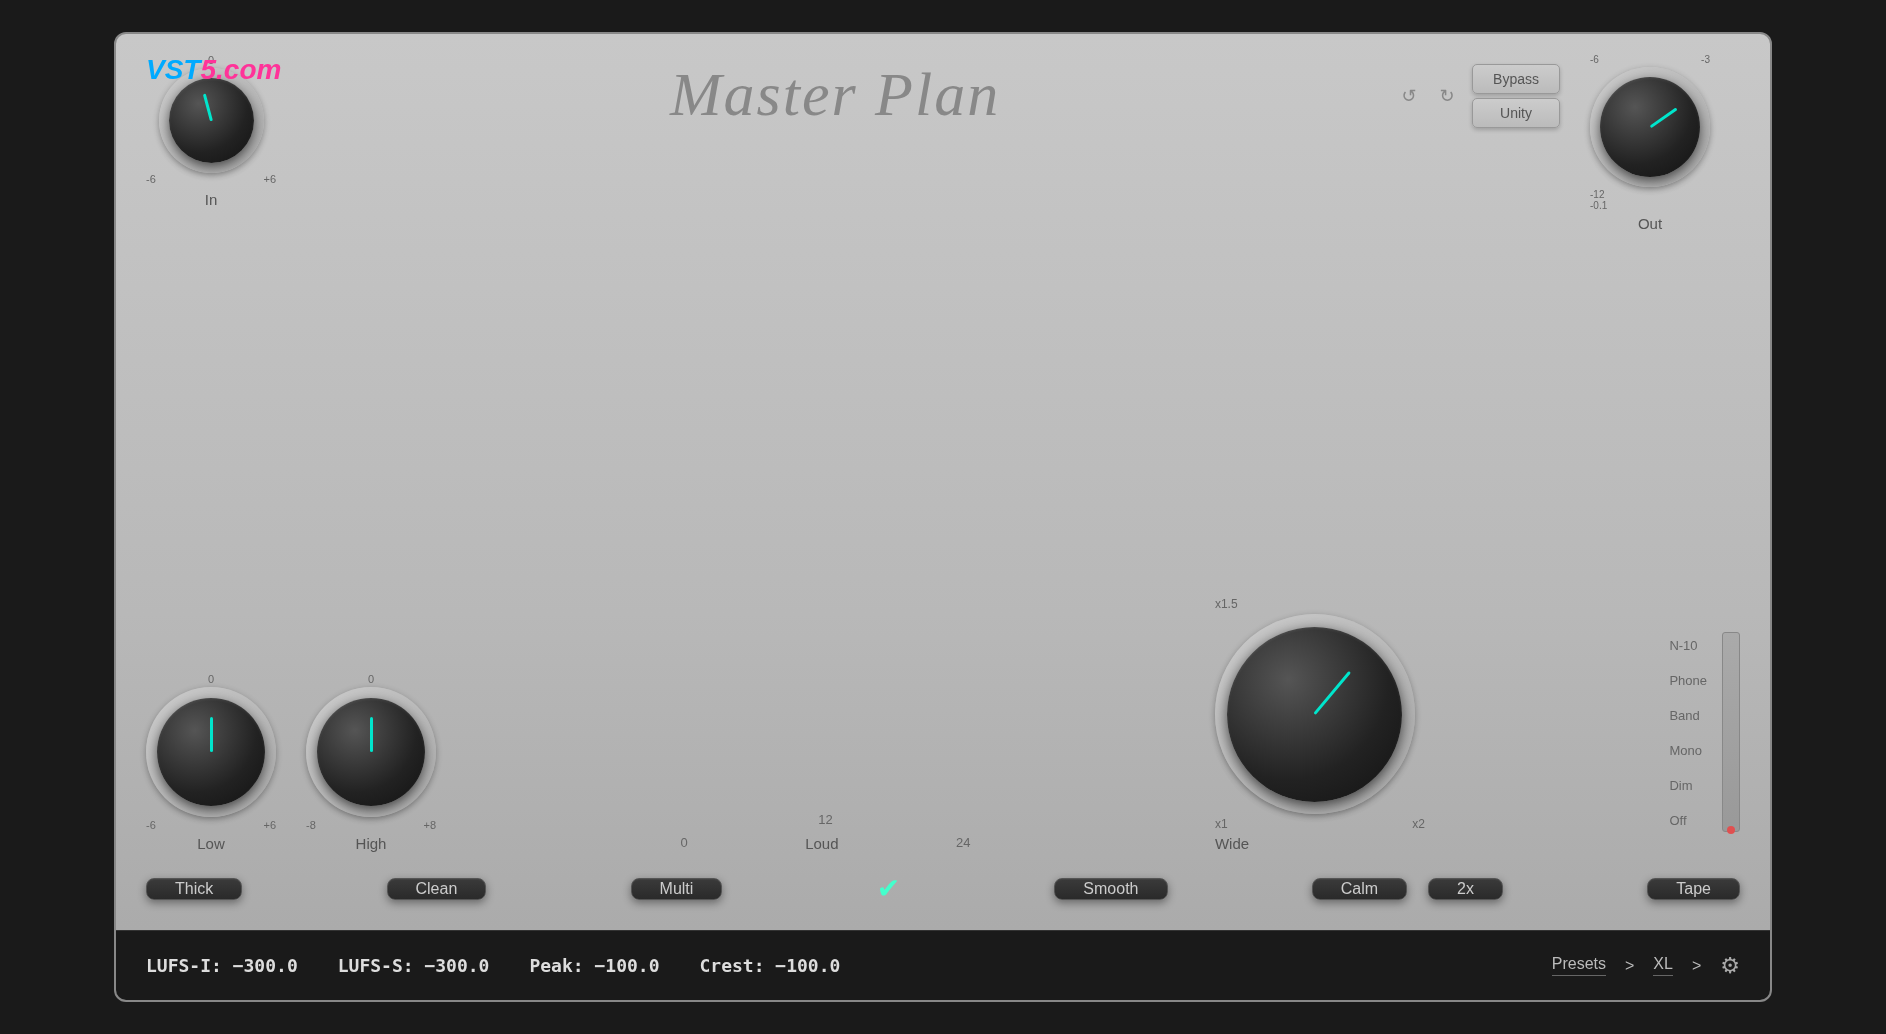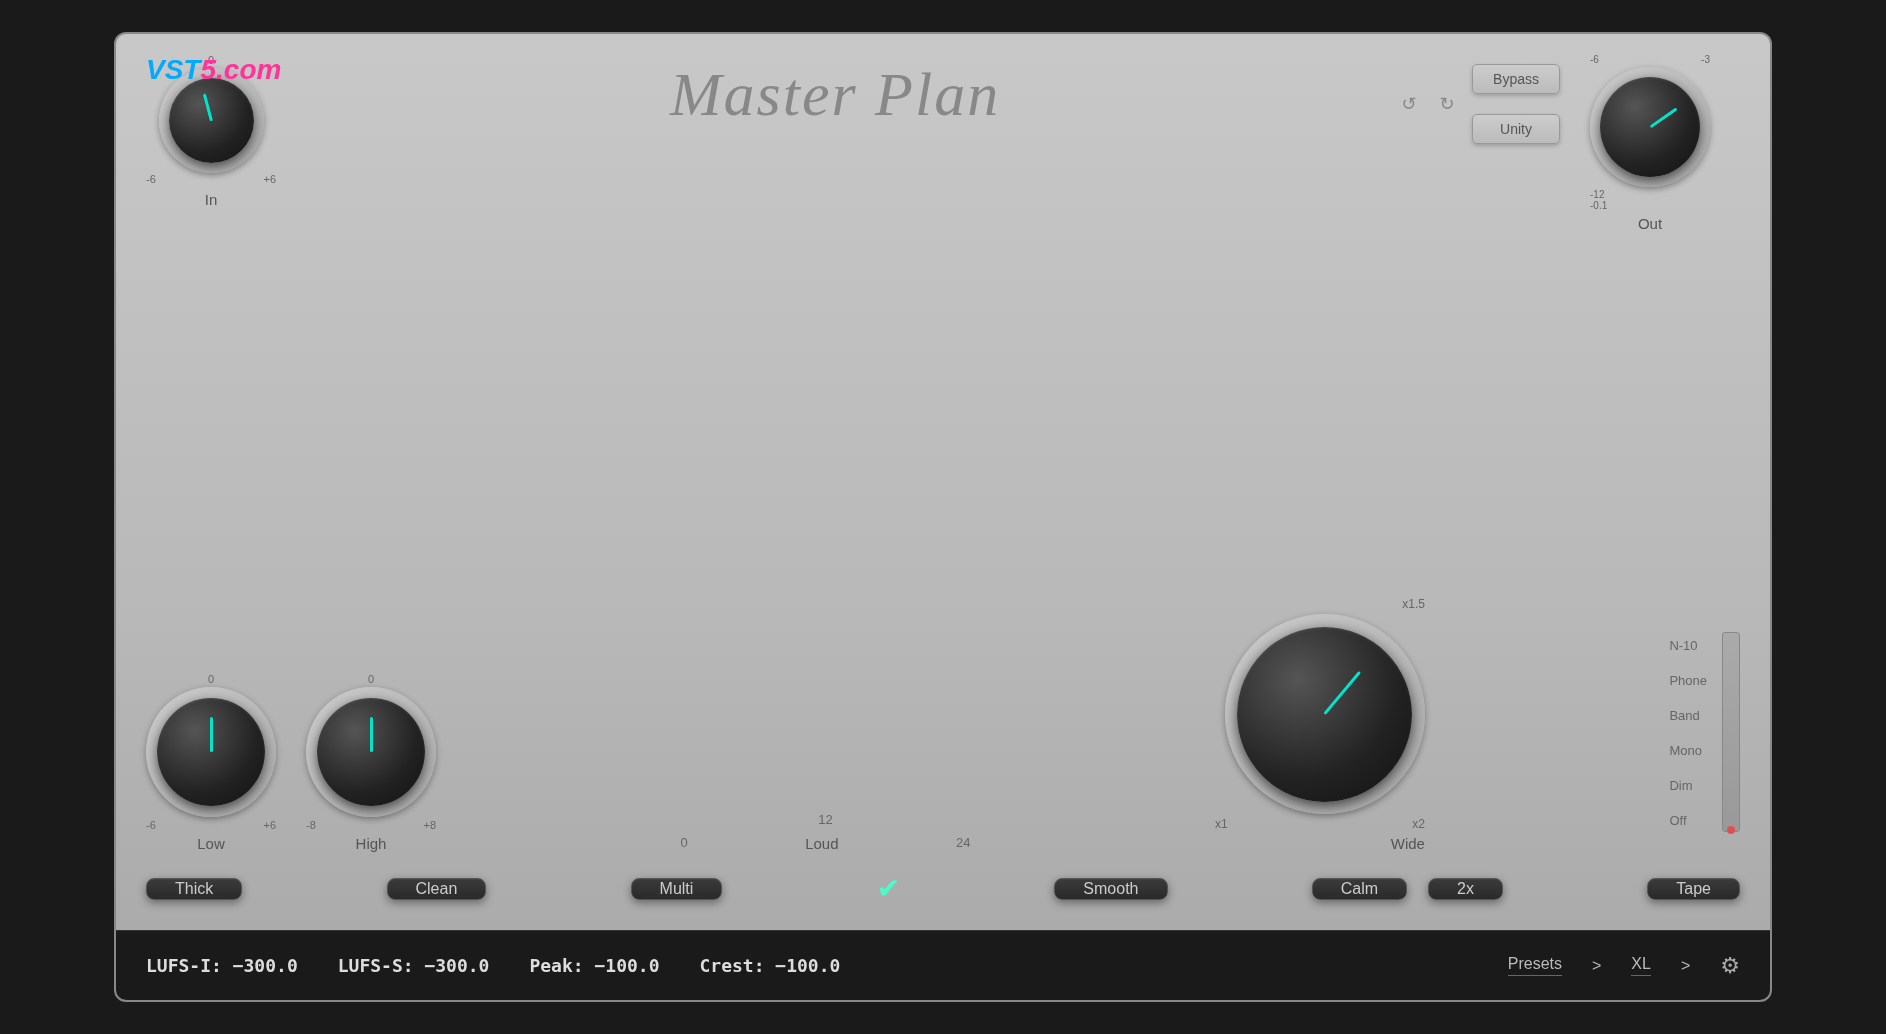--- a/index.html
+++ b/index.html
@@ -220,21 +220,21 @@
       cursor: pointer;
     }
     .loud-knob-inner .knob-indicator {
       height: 80px;
       transform: rotate(-45deg);
     }
     
     .wide-knob-area {
       display: flex;
       flex-direction: column;
-      align-items: flex-end;
+      align-items: flex-start;
       position: relative;
     }
     .wide-knob-ring {
       width: 200px;
       height: 200px;
       background: linear-gradient(135deg, #ccc, #aaa);
       border-radius: 50%;
       display: flex;
       align-items: center;
       justify-content: center;
@@ -333,21 +333,21 @@
       color: #888;
       font-size: 18px;
       cursor: pointer;
       display: flex;
       align-items: center;
       justify-content: center;
     }
     .bypass-unity-btns {
       display: flex;
       flex-direction: column;
-      gap: 20px;
+      gap: 4px;
     }
     .top-btn {
       padding: 6px 20px;
       background: linear-gradient(180deg, #ccc, #bbb);
       border: 1px solid #999;
       border-radius: 5px;
       color: #555;
       font-size: 14px;
       cursor: pointer;
       text-align: center;
@@ -397,21 +397,21 @@
     }
     .status-item {
       font-size: 18px;
       color: #ddd;
       font-family: monospace;
       font-weight: bold;
     }
     .presets-area {
       display: flex;
       align-items: center;
-      gap: 30px;
+      gap: 19px;
       margin-left: auto;
     }
     .presets-label {
       font-size: 16px;
       color: #bbb;
       cursor: pointer;
       border-bottom: 1px solid #666;
       padding-bottom: 2px;
     }
     .presets-arrow {

